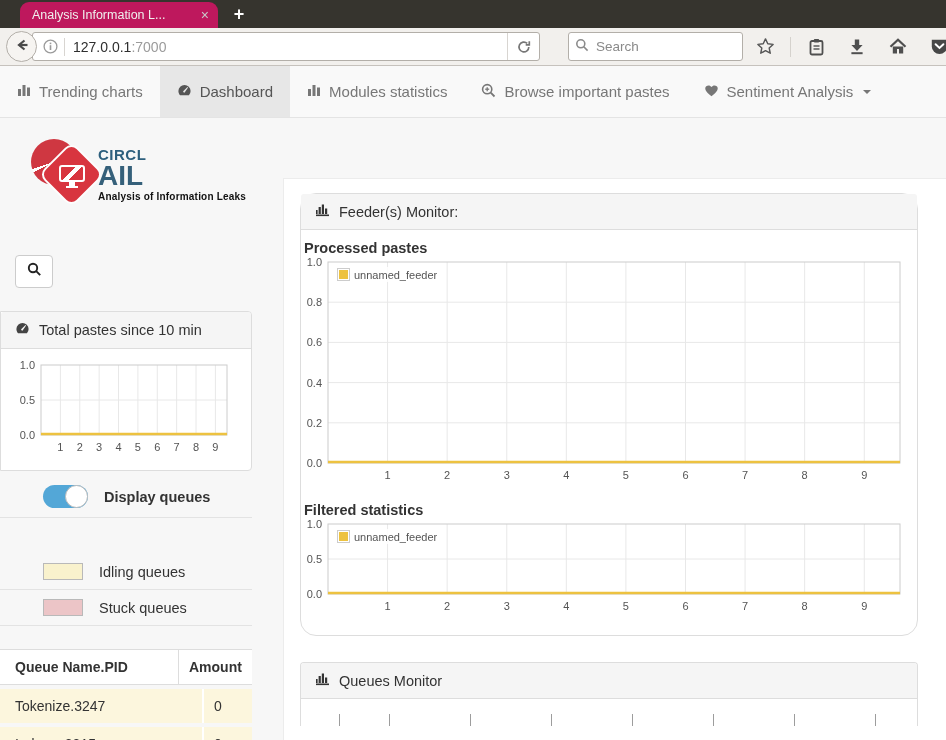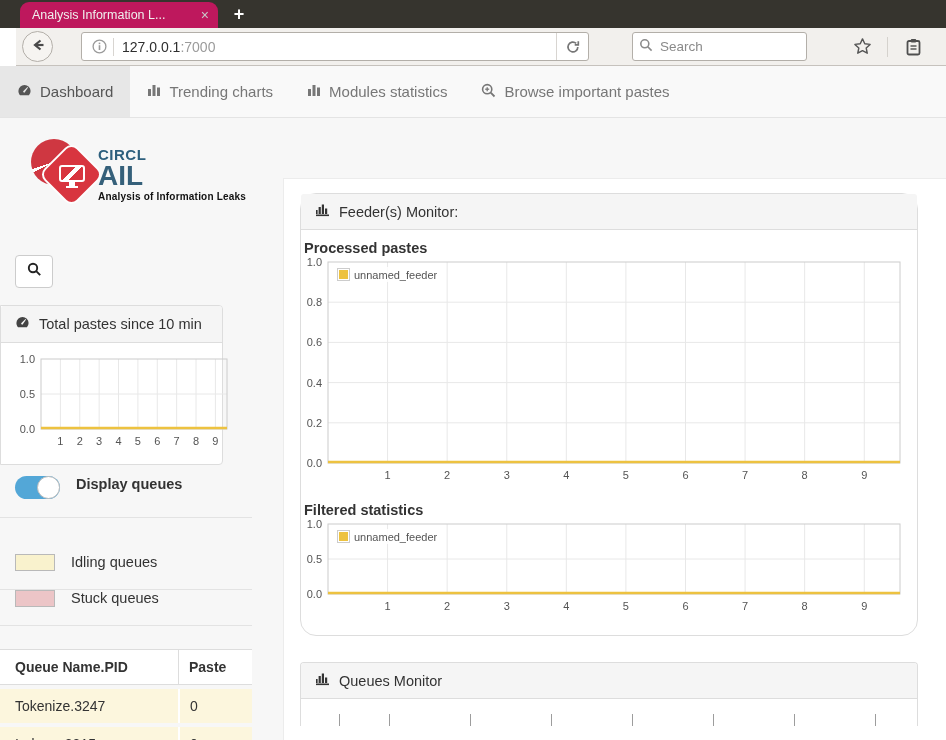--- a/index.html
+++ b/index.html
@@ -10,34 +10,34 @@
   }
   
   .titlebar { position:absolute; top:0; left:0; right:0; height:28px; background:#36342e; }
   .tab { position:absolute; left:20px; top:2px; width:198px; height:26px; background:#be185d;
          border-radius:9px 9px 0 0; color:#f0f0ee; font-size:12.5px; display:flex; align-items:center;
          padding:0 9px 0 12px; }
   .tab-title { flex:1; white-space:nowrap; overflow:hidden; }
   .tab-close { color:#c9c9c9; font-size:14px; margin-left:6px; line-height:1; cursor:default; }
   .newtab { position:absolute; left:226px; top:2px; width:26px; height:24px; color:#fff; font-size:18px;
             font-weight:bold; text-align:center; line-height:24px; }
-  .toolbar { position:absolute; top:28px; left:16px; right:0; height:38px; background:#f2f0ed;
-             border-bottom:1px solid #c6c2bd; display:flex; align-items:center;gap:33px; }
+  .toolbar { position:absolute; top:28px; left:0; right:0; height:38px; background:#f2f0ed;
+             border-bottom:1px solid #c6c2bd; display:flex; align-items:center; }
   .back-btn { width:31px; height:31px; border-radius:50%; border:1px solid #b3afa9; background:#f6f4f1;
               margin-left:6px; display:flex; align-items:center; justify-content:center; z-index:2; flex:none; }
   .urlbar { display:flex; align-items:center; height:29px; width:508px; background:#fff;
             border:1px solid #b3afa9; border-radius:3px; margin-left:-5px; padding-left:8px; flex:none; }
   .url-info { display:flex; align-items:center; padding:0 6px 0 2px; }
   .url-sep { width:1px; height:18px; background:#d8d5d1; margin-right:8px; }
   .url-text { flex:1; font-size:14px; color:#2e2e2e; white-space:nowrap; }
   .url-port { color:#9b9b9b; }
   .reload-seg { width:32px; height:100%; border-left:1px solid #d8d5d1; display:flex; align-items:center;
                 justify-content:center; }
   .searchbar { display:flex; align-items:center; height:29px; width:175px; background:#fff;
-               border:1px solid #b3afa9; border-radius:3px; margin-left:10px; padding:0 6px; flex:none; }
+               border:1px solid #b3afa9; border-radius:3px; margin-left:28px; padding:0 6px; flex:none; }
   .searchbar input { border:none; outline:none; width:130px; font-size:13.5px; margin-left:5px;
                      font-family:"Liberation Sans",sans-serif; color:#444; background:transparent; }
   .searchbar input::placeholder { color:#8a8a8a; }
   .tool-icons { display:flex; align-items:center; margin-left:12px; gap:21px; }
   .tool-icons .ticon { display:flex; align-items:center; justify-content:center; width:20px; height:22px; }
   .ticon-sep { width:1px; height:20px; background:#d5d2cd; margin:0 -6px; }
   
   .navbar { position:absolute; top:66px; left:0; right:0; height:52px; background:#f9f9f9;
             border-bottom:1px solid #e4e4e4; display:flex; }
   .nav-item { display:flex; align-items:center; gap:8px; padding:0 17px; font-size:15px; color:#777; }
@@ -66,38 +66,38 @@
   
   .paste-search { position:absolute; top:103px; left:15px; width:197px; height:31px; border:1px solid #ccc;
     border-radius:4px; padding:0 10px; font-size:15px; color:#444; font-family:"Liberation Sans",sans-serif; }
   .paste-search::placeholder { color:#9a9a9a; }
   .paste-search-btn { position:absolute; top:137px; left:15px; width:38px; height:33px; background:#fff;
     border:1px solid #ccc; border-radius:4px; display:flex; align-items:center; justify-content:center; }
   
   .panel { background:#fff; border:1px solid #ddd; border-radius:16px; }
   .panel-heading { background:#f5f5f5; border-bottom:1px solid #ddd; border-radius:3px 3px 0 0;
     padding:9px 14px; font-size:14.5px; color:#333; display:flex; align-items:center; gap:9px; }
-  .panel-total { position:absolute; top:187px; left:0; width:223px; border-radius:0 4px 4px 0; }
+  .panel-total { position:absolute; top:193px; left:0; width:252px; border-radius:0 4px 4px 0; }
   .panel-total .panel-body { padding:12px 14px 14px; }
   
-  .tg-row { position:absolute; left:0; width:252px; display:flex; align-items:flex-start;
-            border-bottom:1px solid #e3e3e3; }
+  .tg-row { position:absolute; left:0; width:252px; display:flex; align-items:center;
+            border-bottom:1px solid #e3e3e3;padding-left:28px; }
   .toggle { width:45px; height:23px; border-radius:12px; margin-left:15px; position:relative; flex:none; }
   .toggle-knob { position:absolute; right:0px; top:0px; width:23px; height:23px; border-radius:50%;
     background:#fff; border:1px solid #bbb; }
   .tg-label { margin-left:16px; font-size:14.5px; }
   .tg-label.bold { font-weight:bold; }
   .swatch { width:40px; height:17px; margin-left:15px; border:1px solid #b9b9b9; flex:none; }
   
   .qtable { position:absolute; top:531px; left:0; width:252px; font-size:14px; color:#333; }
   .qhead { display:flex; height:36px; line-height:35px; border-top:1px solid #ddd; border-bottom:1px solid #ddd;
            font-weight:bold; background:#fff; }
   .qcol-name { width:178px; padding-left:15px; }
   .qcol-amt { flex:1; border-left:1px solid #ddd; padding-left:10px; }
-  .qrow { display:flex; height:34px; line-height:34px; margin-top:4px; }
+  .qrow { display:flex; height:34px; line-height:34px; margin-top:4px;gap:24px; }
   .qrow .qcol-amt { border-left:2px solid #fff; }
   
   .main-well { position:absolute; left:283px; top:60px; right:0; bottom:0; background:#fff;
     border-left:1px solid #ececec; border-top:1px solid #ececec; padding:14px 28px 0 16px; }
   .chart-title { font-weight:bold; font-size:14.5px; color:#333; margin:16px 0 2px 2px; }
   .chart-title.first { margin-top:8px; }
   .feeder-body { padding:2px 1px 18px; }
   .chartbox { position:relative; width:100%; }
   #chart-processed { height:228px; }
   #chart-filtered { height:97px; }
@@ -189,38 +189,38 @@
       <svg width="19" height="18" viewBox="0 0 19 18">
           <path d="M1.8 1.8h15.4v6.6a7.7 7.7 0 0 1-15.4 0z" fill="#474747"></path>
           <path d="M5.6 6.3 9.5 9.9l3.9-3.6" stroke="#fff" stroke-width="2" fill="none" stroke-linecap="round"></path>
         </svg>
     </span>
 
   </div>
 </div>
 
 <div class="navbar">
-  <div class="nav-item active">
-    <span>
-      <svg width="15" height="15" viewBox="0 0 16 16">
-          <path fill="#555" d="M8 2a6.5 6.5 0 0 0-6.5 6.5c0 1.8.7 3.4 1.8 4.6h9.4a6.5 6.5 0 0 0 1.8-4.6A6.5 6.5 0 0 0 8 2z"></path>
-          <path fill="#e7e7e7" d="M7.1 8.3 11.2 4.3l.6.6-3.3 4.7a1 1 0 1 1-1.4-1.3z"></path>
-        </svg>
-    </span>
-    <span>Dashboard</span>
-  </div>
   <div class="nav-item">
     <span>
       <svg width="14" height="14" viewBox="0 0 14 14">
           <rect x="1" y="6" width="3" height="7" fill="#777"></rect>
           <rect x="5.5" y="2" width="3" height="11" fill="#777"></rect>
           <rect x="10" y="4.5" width="3" height="8.5" fill="#777"></rect>
         </svg>
     </span>
     <span>Trending charts</span>
+  </div>
+  <div class="nav-item active">
+    <span>
+      <svg width="15" height="15" viewBox="0 0 16 16">
+          <path fill="#555" d="M8 2a6.5 6.5 0 0 0-6.5 6.5c0 1.8.7 3.4 1.8 4.6h9.4a6.5 6.5 0 0 0 1.8-4.6A6.5 6.5 0 0 0 8 2z"></path>
+          <path fill="#e7e7e7" d="M7.1 8.3 11.2 4.3l.6.6-3.3 4.7a1 1 0 1 1-1.4-1.3z"></path>
+        </svg>
+    </span>
+    <span>Dashboard</span>
   </div>
   <div class="nav-item">
     <span>
       <svg width="14" height="14" viewBox="0 0 14 14">
           <rect x="1" y="6" width="3" height="7" fill="#777"></rect>
           <rect x="5.5" y="2" width="3" height="11" fill="#777"></rect>
           <rect x="10" y="4.5" width="3" height="8.5" fill="#777"></rect>
         </svg>
     </span>
     <span>Modules statistics</span>
@@ -228,20 +228,29 @@
   <div class="nav-item">
     <span>
       <svg width="15" height="15" viewBox="0 0 15 15">
           <circle cx="6.2" cy="6.2" r="4.6" fill="none" stroke="#777" stroke-width="1.6"></circle>
           <line x1="9.7" y1="9.7" x2="13.5" y2="13.5" stroke="#777" stroke-width="1.8"></line>
           <line x1="4.2" y1="6.2" x2="8.2" y2="6.2" stroke="#777" stroke-width="1.3"></line>
           <line x1="6.2" y1="4.2" x2="6.2" y2="8.2" stroke="#777" stroke-width="1.3"></line>
         </svg>
     </span>
     <span>Browse important pastes</span>
+  </div>
+  <div class="nav-item">
+    <span>
+      <svg width="15" height="14" viewBox="0 0 16 14">
+          <path d="M8 13.6C1.2 9 .2 5.2 2.4 3.1 4.2 1.4 6.8 2 8 3.9 9.2 2 11.8 1.4 13.6 3.1c2.2 2.1 1.2 5.9-5.6 10.5z" fill="#777"></path>
+        </svg>
+    </span>
+    <span>Sentiment Analysis</span>
+    <span class="caret"></span>
   </div>
 </div>
 
 <div class="page">
 
   <div class="sidebar">
     <div class="logo">
       <div class="logo-pie"></div>
       <div class="logo-diamond"></div>
       <div class="logo-monitor"></div>
@@ -313,21 +322,21 @@
       <span class="tg-label">Idling queues</span>
     </div>
     <div class="tg-row" style="top:472px; height:36px;">
       <span class="swatch" style="background: rgb(236, 197, 199);"></span>
       <span class="tg-label">Stuck queues</span>
     </div>
 
     <div class="qtable">
       <div class="qhead">
         <span class="qcol-name">Queue Name.PID</span>
-        <span class="qcol-amt">Paste</span>
+        <span class="qcol-amt">Amount</span>
       </div>
       <div class="qrow" style="background: rgb(252, 246, 221);">
         <span class="qcol-name">Tokenize.3247</span>
         <span class="qcol-amt">0</span>
       </div>
       <div class="qrow" style="background: rgb(252, 246, 221);">
         <span class="qcol-name">Indexer.3315</span>
         <span class="qcol-amt">0</span>
       </div>
     </div>

